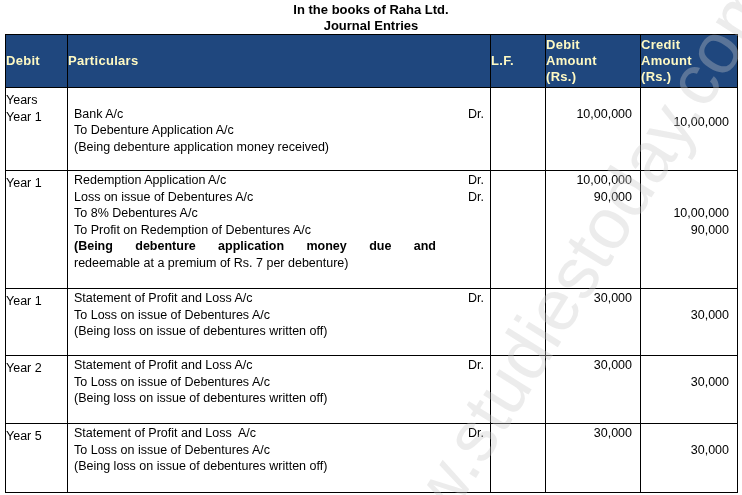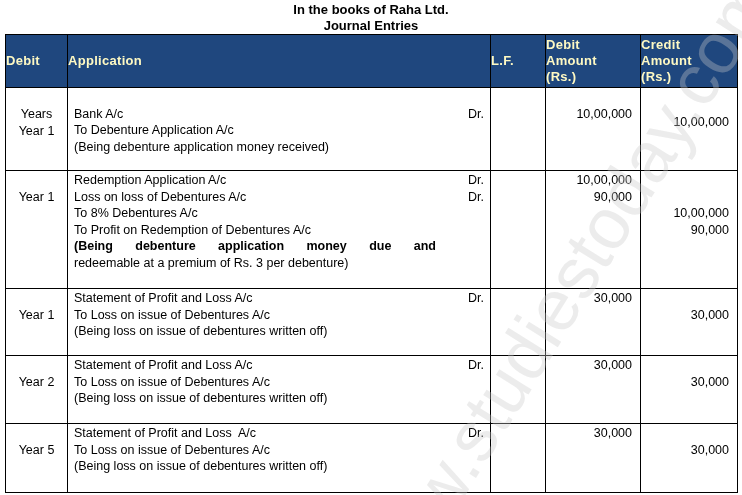--- a/index.html
+++ b/index.html
@@ -8,21 +8,21 @@
     .title { position: absolute; left: 0; width: 742px; text-align: center;
              font-weight: bold; font-size: 13px; line-height: 16px; }
     .t1 { top: 2px; } .t2 { top: 18px; }
     table { position: absolute; left: 5px; top: 34px; border-collapse: collapse;
             table-layout: fixed; width: 732px; }
     td, th { border: 1px solid #000; padding: 0; vertical-align: top;
              font-size: 12.5px; line-height: 16.6px; }
     th { background: #1f477e; color: #fef9c3; font-weight: bold; text-align: left;
          vertical-align: middle; height: 52px; font-size: 13px; line-height: 16px;
          letter-spacing: 0.3px; }
-    td.date { text-align: center; padding-top: 18px; }
+    td.date { padding-top: 4px; }
     td.part { padding: 1px 0 0 6px; position: relative; }
     .line { display: block; white-space: nowrap; }
     .justify { white-space: normal; text-align: justify; text-align-last: justify; width: 362px; font-weight: bold; }
     .last { white-space: nowrap; }
     .dr { position: absolute; left: 400px; }
     td.num { text-align: right; padding: 1px 8px 0 0; }
     .watermark { position: absolute; left: 200px; top: 250px; font-size: 72px;
                  color: rgba(200,200,200,0.35); transform: rotate(-58deg);
                  transform-origin: center; white-space: nowrap; pointer-events: none;
                  font-family: "Liberation Sans", sans-serif; }
@@ -37,21 +37,21 @@
   <colgroup>
     <col style="width:62px">
       <col style="width:423px">
       <col style="width:55px">
       <col style="width:95px">
       <col style="width:97px">
   </colgroup>
   <thead>
     <tr>
       <th>Debit</th>
-      <th>Application</th>
+      <th>Particulars</th>
       <th>L.F.</th>
       <th>
         <span class="line">Debit</span>
         <span class="line">Amount</span>
         <span class="line">(Rs.)</span>
       </th>
       <th>
         <span class="line">Credit</span>
         <span class="line">Amount</span>
         <span class="line">(Rs.)</span>
@@ -82,25 +82,25 @@
         <span class="line" style="margin-top:8px">10,00,000</span>
       </td>
     </tr>
 
     <tr style="height:118px">
       <td class="date">
         <span class="line">Year 1</span>
       </td>
       <td class="part">
         <span class="line">Redemption Application A/c</span>
-        <span class="line">Loss on loss of Debentures A/c</span>
+        <span class="line">Loss on issue of Debentures A/c</span>
         <span class="line">To 8% Debentures A/c</span>
         <span class="line">To Profit on Redemption of Debentures A/c</span>
         <span class="line justify">(Being debenture application money due and</span>
-        <span class="line last">redeemable at a premium of Rs. 3 per debenture)</span>
+        <span class="line last">redeemable at a premium of Rs. 7 per debenture)</span>
         <span class="dr" style="top:1px">Dr.</span>
         <span class="dr" style="top:18px">Dr.</span>
       </td>
       <td></td>
       <td class="num">
         <span class="line">10,00,000</span>
         <span class="line">90,000</span>
       </td>
       <td class="num">
         <span class="line">&nbsp;</span>

